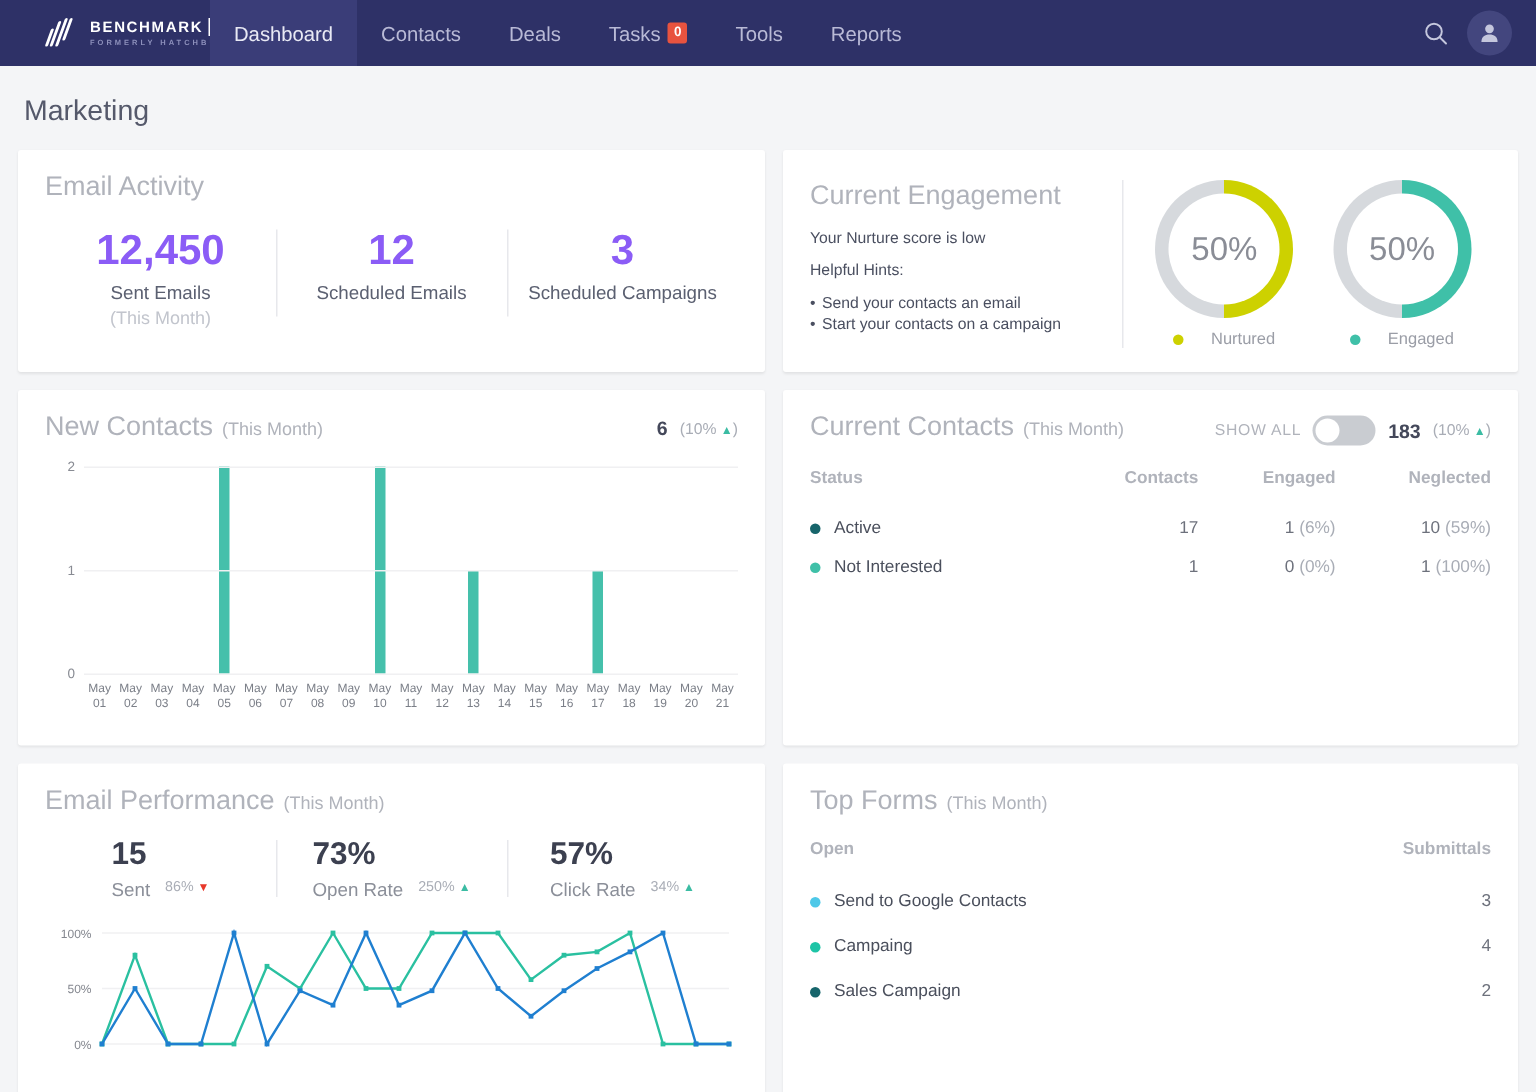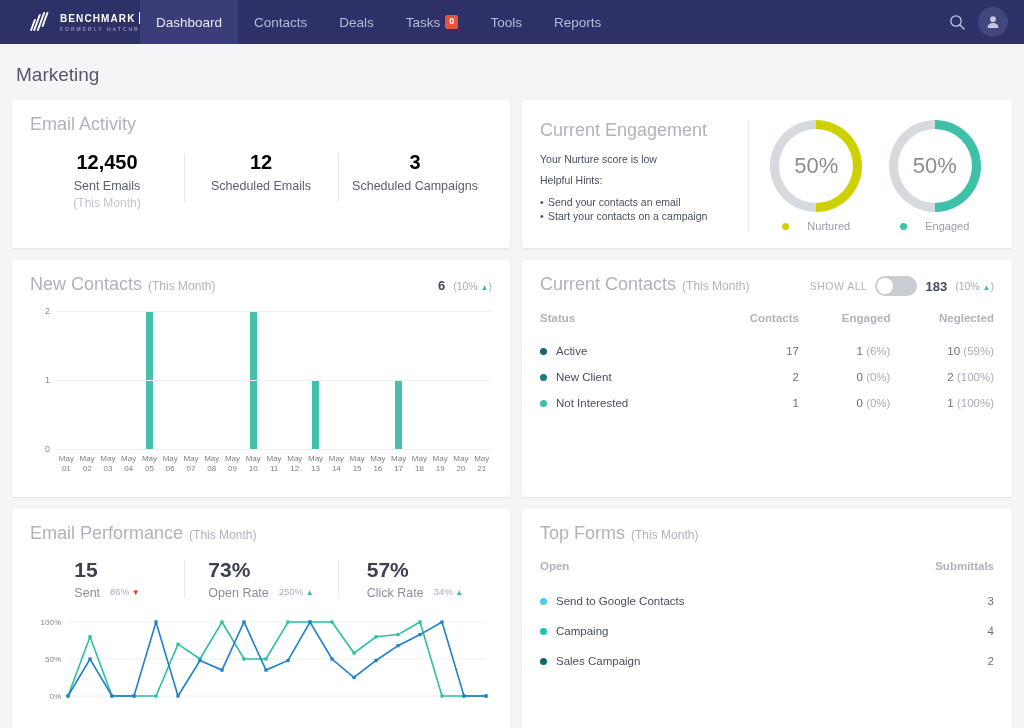--- a/index.html
+++ b/index.html
@@ -91,21 +91,21 @@
   .up-arrow { color: #3bbca3; font-size: 8px; }
   .down-arrow { color: #e8382a; font-size: 8px; }
 
   
   .ea-row { display: flex; margin-top: 16px; }
   .ea-stat { flex: 1; text-align: center; position: relative; }
   .ea-stat + .ea-stat::before {
     content: ""; position: absolute; left: 0; top: 2px; bottom: 8px;
     width: 1px; background: #e7e8ec;
   }
-  .ea-num { font-size: 20px; font-weight: bold; color: #000000; }
+  .ea-num { font-size: 28px; font-weight: bold; color: #8b5cf6; }
   .ea-lbl { font-size: 12.5px; color: #5b6071; margin-top: 5px; }
   .ea-when { font-size: 12px; color: #c2c5cd; margin-top: 3px; }
 
   
   .eng-body { display: flex; margin-top: 6px; }
   .eng-left { width: 208px; padding-right: 10px; }
   .eng-left p { font-size: 10.5px; color: #4a4f60; margin-bottom: 9px; }
   .eng-left ul { list-style: none; }
   .eng-left li {
     font-size: 10.5px; color: #4a4f60; line-height: 1.35;
@@ -448,31 +448,20 @@
           <tr>
             <td class="l">
               <span class="st-name">
                 <span class="dot" style="background:#17656b"></span>
                 <span>Active</span>
               </span>
             </td>
             <td>17</td>
             <td>1 <span class="pct">(6%)</span></td>
             <td>10 <span class="pct">(59%)</span></td>
-          </tr>
-          <tr>
-            <td class="l">
-              <span class="st-name">
-                <span class="dot" style="background:#1b7c82"></span>
-                <span>New Client</span>
-              </span>
-            </td>
-            <td>2</td>
-            <td>0 <span class="pct">(0%)</span></td>
-            <td>2 <span class="pct">(100%)</span></td>
           </tr>
           <tr>
             <td class="l">
               <span class="st-name">
                 <span class="dot" style="background:#3fc0a8"></span>
                 <span>Not Interested</span>
               </span>
             </td>
             <td>1</td>
             <td>0 <span class="pct">(0%)</span></td>

